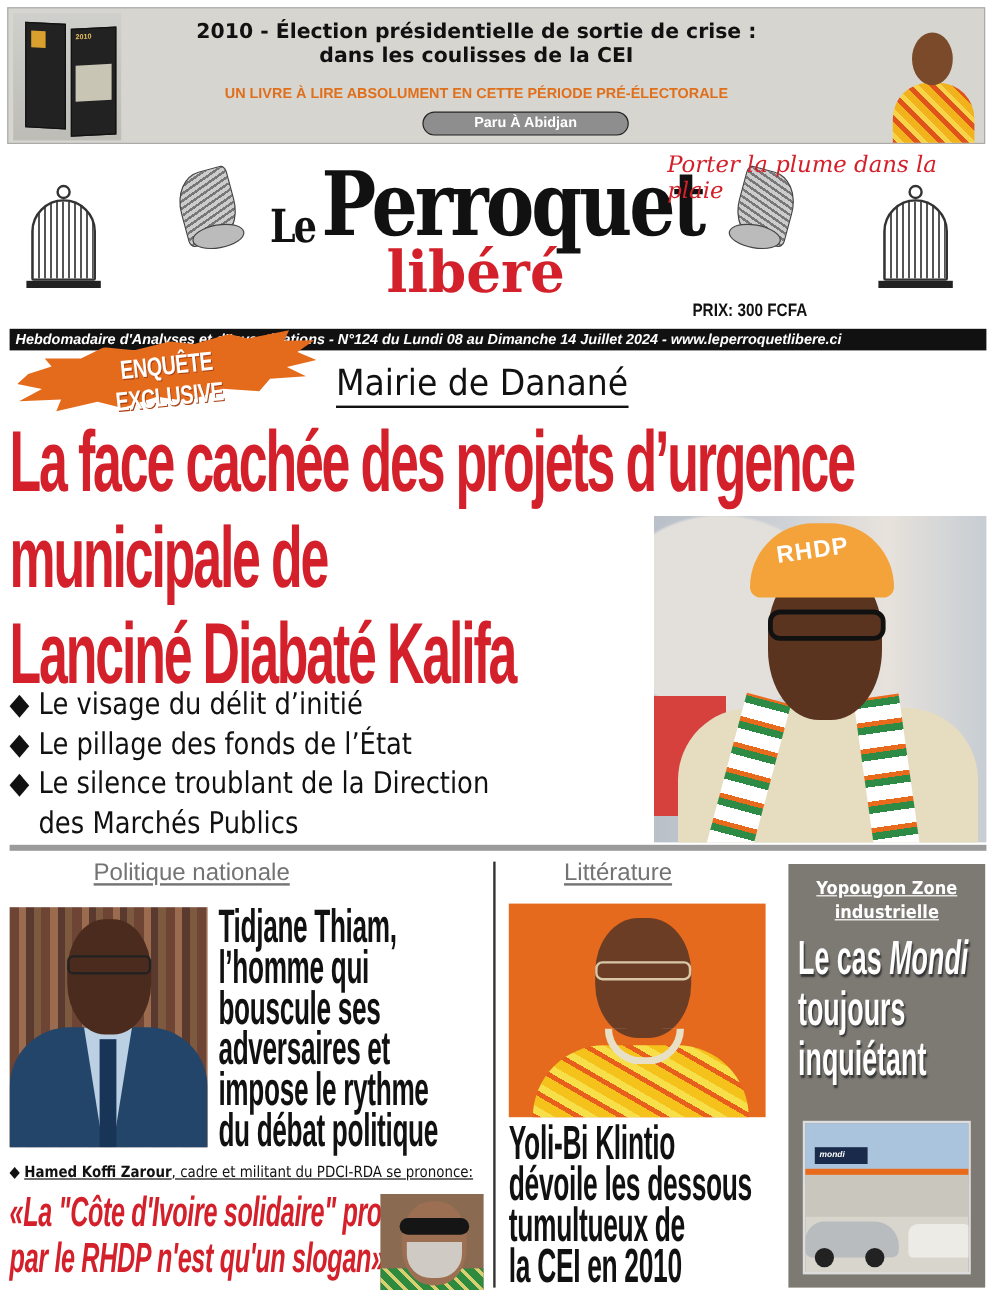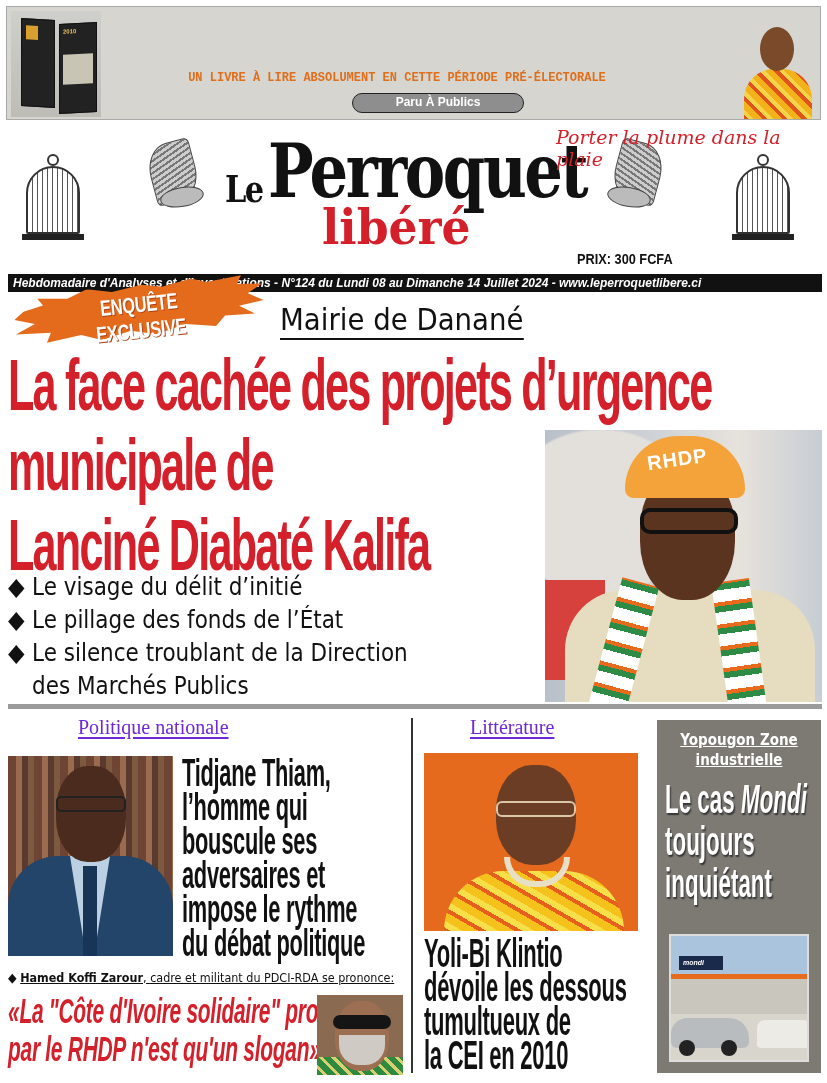--- a/index.html
+++ b/index.html
@@ -9,21 +9,21 @@
   
   .ad { position: absolute; left: 6px; top: 6px; width: 815px; height: 114px; background: #d6d5cf; border: 1px solid #aaa; }
   .ad-books { position: absolute; left: 4px; top: 4px; width: 90px; height: 106px; background: linear-gradient(#cfcfcb,#bdbcb7); }
   .book { position: absolute; background: #222; border: 1px solid #111; }
   .book.back { left: 10px; top: 8px; width: 34px; height: 88px; transform: skewY(3deg); }
   .book.back::before { content:""; position:absolute; left:4px; top:6px; width:12px; height:14px; background:#d9a030; }
   .book.front { left: 48px; top: 12px; width: 38px; height: 90px; transform: skewY(-3deg); }
   .book.front::before { content:"2010"; position:absolute; left:3px; top:4px; color:#e8c060; font-size:6px; font-weight:bold; }
   .book.front::after { content:""; position:absolute; left:3px; top:30px; width:30px; height:30px; background:#c9c5b5; }
   .ad-title { position: absolute; left: 140px; top: 10px; width: 500px; text-align: center; font-family: "DejaVu Sans", sans-serif; font-weight: bold; font-size: 17px; line-height: 20px; color: #111; }
-  .ad-sub { position: absolute; left: 140px; top: 64px; width: 500px; text-align: center; font-weight: bold; font-size: 12px; color: #e06f1c; font-family: Liberation Mono, monospace; }
+  .ad-sub { position: absolute; left: 140px; top: 64px; width: 500px; text-align: center; font-weight: bold; font-size: 12px; color: #e06f1c; }
   .ad-btn { position: absolute; left: 345px; top: 86px; width: 172px; height: 20px; border: 1.5px solid #222; border-radius: 10px; background: #8e8e8e; color: #fff; font-weight: bold; font-size: 12px; text-align: center; line-height: 17px; }
   .ad-portrait { position: absolute; right: 6px; top: 4px; width: 72px; height: 108px; overflow: hidden; }
   .ad-portrait .head { position:absolute; left:18px; top:16px; width:34px; height:44px; border-radius:50%; background:#7a4a2a; }
   .ad-portrait .body { position:absolute; left:2px; top:58px; width:68px; height:60px; border-radius:30px 30px 0 0; background: repeating-linear-gradient(45deg,#f2b21b 0 6px,#e0541c 6px 10px,#f7d34a 10px 14px); }
 
   
   .cage { position: absolute; width: 62px; height: 90px; }
   .cage .dome { position:absolute; left:4px; top:14px; width:54px; height:68px; border-radius: 27px 27px 2px 2px; border: 2px solid #333;
      background: repeating-linear-gradient(90deg, transparent 0 4px, #555 4px 5px); }
   .cage .top { position:absolute; left:25px; top:2px; width:12px; height:12px; border-radius:50%; border:2px solid #333; }
@@ -72,21 +72,21 @@
   .mp-scarf-r { position:absolute; left:175px; top:150px; width:38px; height:130px; background: repeating-linear-gradient(0deg,#fff 0 12px,#2e8b45 12px 18px,#e86a1c 18px 22px); transform: rotate(-8deg); }
 
   .bullets { position: absolute; left: 8px; top: 570px; font-family: "DejaVu Sans", sans-serif; font-size: 25px; line-height: 33px; color: #111; transform: scaleX(0.86); transform-origin: left; }
   .bullets .li { white-space: nowrap; }
   .bullets .diamond { display: inline-block; width: 28px; color: #111; }
   .bullets .cont { padding-left: 28px; }
 
   .rule { position: absolute; left: 8px; top: 704px; width: 814px; height: 5px; background: #9b9b9b; }
 
   
-  .sec-title { position: absolute; font-family: Liberation Serif, serif; font-size: 20px; color: #6d28d9; text-decoration: underline; text-underline-offset: 3px; }
+  .sec-title { position: absolute; font-family: Liberation Sans, sans-serif; font-size: 20px; color: #737373; text-decoration: underline; text-underline-offset: 3px; }
   .pol-title { left: 78px; top: 716px; }
   .pol-photo { position: absolute; left: 8px; top: 756px; width: 165px; height: 200px; overflow: hidden;
     background: repeating-linear-gradient(90deg,#6e4434 0 8px,#9a6b4f 8px 14px,#5a3a2e 14px 20px,#7d5a3f 20px 26px); }
   .pol-photo .face { position:absolute; left:48px; top:10px; width:70px; height:96px; border-radius:45%; background:#4a2b1d; }
   .pol-photo .glasses { position:absolute; left:48px; top:40px; width:70px; height:16px; border:2px solid #222; border-radius:5px; }
   .pol-photo .suit { position:absolute; left:0; top:100px; width:165px; height:110px; border-radius: 50px 50px 0 0; background:#24456a; }
   .pol-photo .shirt { position:absolute; left:62px; top:100px; width:40px; height:100px; background:#bcd0e4; clip-path: polygon(0 0,100% 0,60% 100%,40% 100%); }
   .pol-photo .tie { position:absolute; left:75px; top:110px; width:14px; height:90px; background:#183457; }
 
   .thiam { position: absolute; left: 182px; top: 756px; font-family: "Liberation Sans", sans-serif; font-weight: bold; font-size: 39px; line-height: 34px; color: #111; transform: scaleX(0.56); transform-origin: left top; white-space: nowrap; letter-spacing: -0.5px; }
@@ -127,22 +127,26 @@
   .gb-photo .wheel2 { position:absolute; left:8px; top:104px; width:16px; height:16px; border-radius:50%; background:#222; }
 </style>
 </head>
 <body>
 
 <div class="ad">
   <div class="ad-books">
     <div class="book back"></div>
     <div class="book front"></div>
   </div>
+  <div class="ad-title">
+    <div>2010 - Élection présidentielle de sortie de crise :</div>
+    <div>dans les coulisses de la CEI</div>
+  </div>
   <div class="ad-sub">UN LIVRE À LIRE ABSOLUMENT EN CETTE PÉRIODE PRÉ-ÉLECTORALE</div>
-  <div class="ad-btn">Paru À Publics</div>
+  <div class="ad-btn">Paru À Abidjan</div>
   <div class="ad-portrait">
     <div class="body"></div>
     <div class="head"></div>
   </div>
 </div>
 
 <div class="cage left">
   <div class="top"></div>
     <div class="dome"></div>
     <div class="base"></div>

